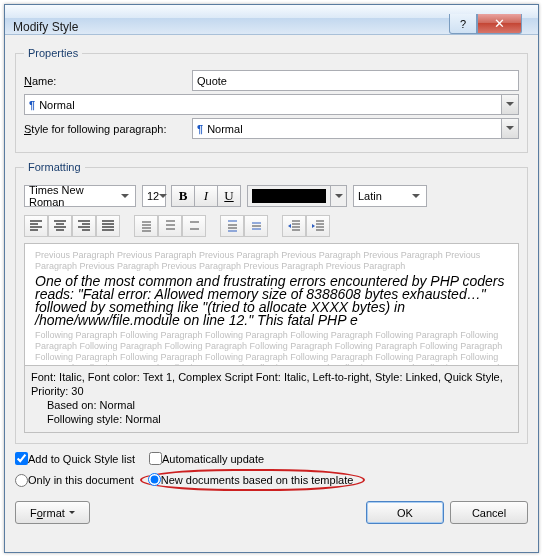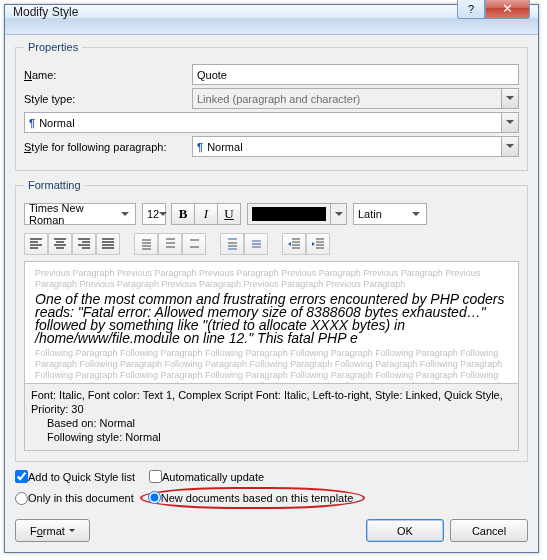--- a/index.html
+++ b/index.html
@@ -1,24 +1,24 @@
 <!DOCTYPE html>
 <html><head>
 <meta charset="utf-8">
 <style>
 * { box-sizing: border-box; margin: 0; padding: 0; font-family: "Segoe UI", Tahoma, sans-serif; font-size: 11px; }
 body { background: #fff; width: 547px; height: 560px; overflow: hidden; }
 .window { width: 535px; height: 549px; margin: 4px; border: 1px solid #5a7ca0; background: #f0f0f0; box-shadow: 0 0 3px rgba(0,0,0,.3); }
-.titlebar { height: 30px; background: linear-gradient(to bottom, #f7fbff 0%, #dce9f7 45%, #c3d8ef 46%, #dde9f6 100%); display: flex; align-items: flex-start; padding: 0 8px 0 8px; border-bottom: 1px solid #a9c0d8; }
+.titlebar { height: 30px; background: linear-gradient(to bottom, #f7fbff 0%, #dce9f7 45%, #c3d8ef 46%, #dde9f6 100%); display: flex; align-items: flex-end; padding: 0 16px 0 8px; border-bottom: 1px solid #a9c0d8; }
 .title { flex: 1; color: #1a1a1a; font-size: 12px; }
 .tbtn { width: 28px; height: 20px; margin-top: -6px; display: inline-flex; align-items: center; justify-content: center; border: 1px solid #7a9cc0; border-top: none; background: linear-gradient(to bottom,#eaf3fc,#cfe1f3); }
 .tbtn.help { border-radius: 0 0 0 3px; }
 .tbtn.close { width: 45px; background: linear-gradient(to bottom,#e9a3a0,#d06b5f 45%,#c34332 46%,#d8766a); border-radius: 0 0 3px 0; color:#fff; font-size: 13px; }
 .content { padding: 6px 10px 8px 10px; }
-fieldset { border: 1px solid #d0d0d0; padding: 8px 8px 10px 8px; margin-bottom: 8px; }
+fieldset { border: 1px solid #d0d0d0; padding: 8px 8px 10px 8px; margin-bottom: 8px; margin-top: 6px; }
 legend { padding: 0 4px; color: #1a3e6e; }
 .row { display: flex; align-items: center; margin: 3px 0; }
 .lbl { width: 168px; }
 .lbl u { text-decoration: underline; }
 .fld { flex: 1; }
 input[type=text], select, .combo { width: 100%; height: 21px; border: 1px solid #abadb3; padding: 0 4px; background: #fff; }
 .combo.disabled { background: #f0f0f0; color: #6d6d6d; }
 .combo { display: flex; align-items: center; position: relative; }
 .combo .arrow { position: absolute; right: 0; top: 0; width: 17px; height: 19px; background: linear-gradient(to bottom,#f6f6f6,#dedede); border-left: 1px solid #abadb3; display:flex; align-items:center; justify-content:center; }
 .combo .arrow::after { content:''; border: 4px solid transparent; border-top-color:#555; margin-top:3px; }
@@ -66,29 +66,20 @@
   </div>
   <div class="content">
 
     <fieldset>
       <legend>Properties</legend>
       <div class="row">
         <div class="lbl"><u>N</u>ame:</div>
         <div class="fld"><input type="text" value="Quote" style=""></div>
       </div>
       <div class="row">
-        <div class="lbl">Style type:</div>
-        <div class="fld">
-            <div class="combo disabled">
-              <span>Linked (paragraph and character)</span>
-              <span class="arrow"></span>
-            </div>
-          </div>
-      </div>
-      <div class="row">
         <div class="fld">
             <div class="combo">
               <span class="pilcrow">¶</span>
               <span>Normal</span>
               <span class="arrow"></span>
             </div>
           </div>
       </div>
       <div class="row">
         <div class="lbl"><u>S</u>tyle for following paragraph:</div>

